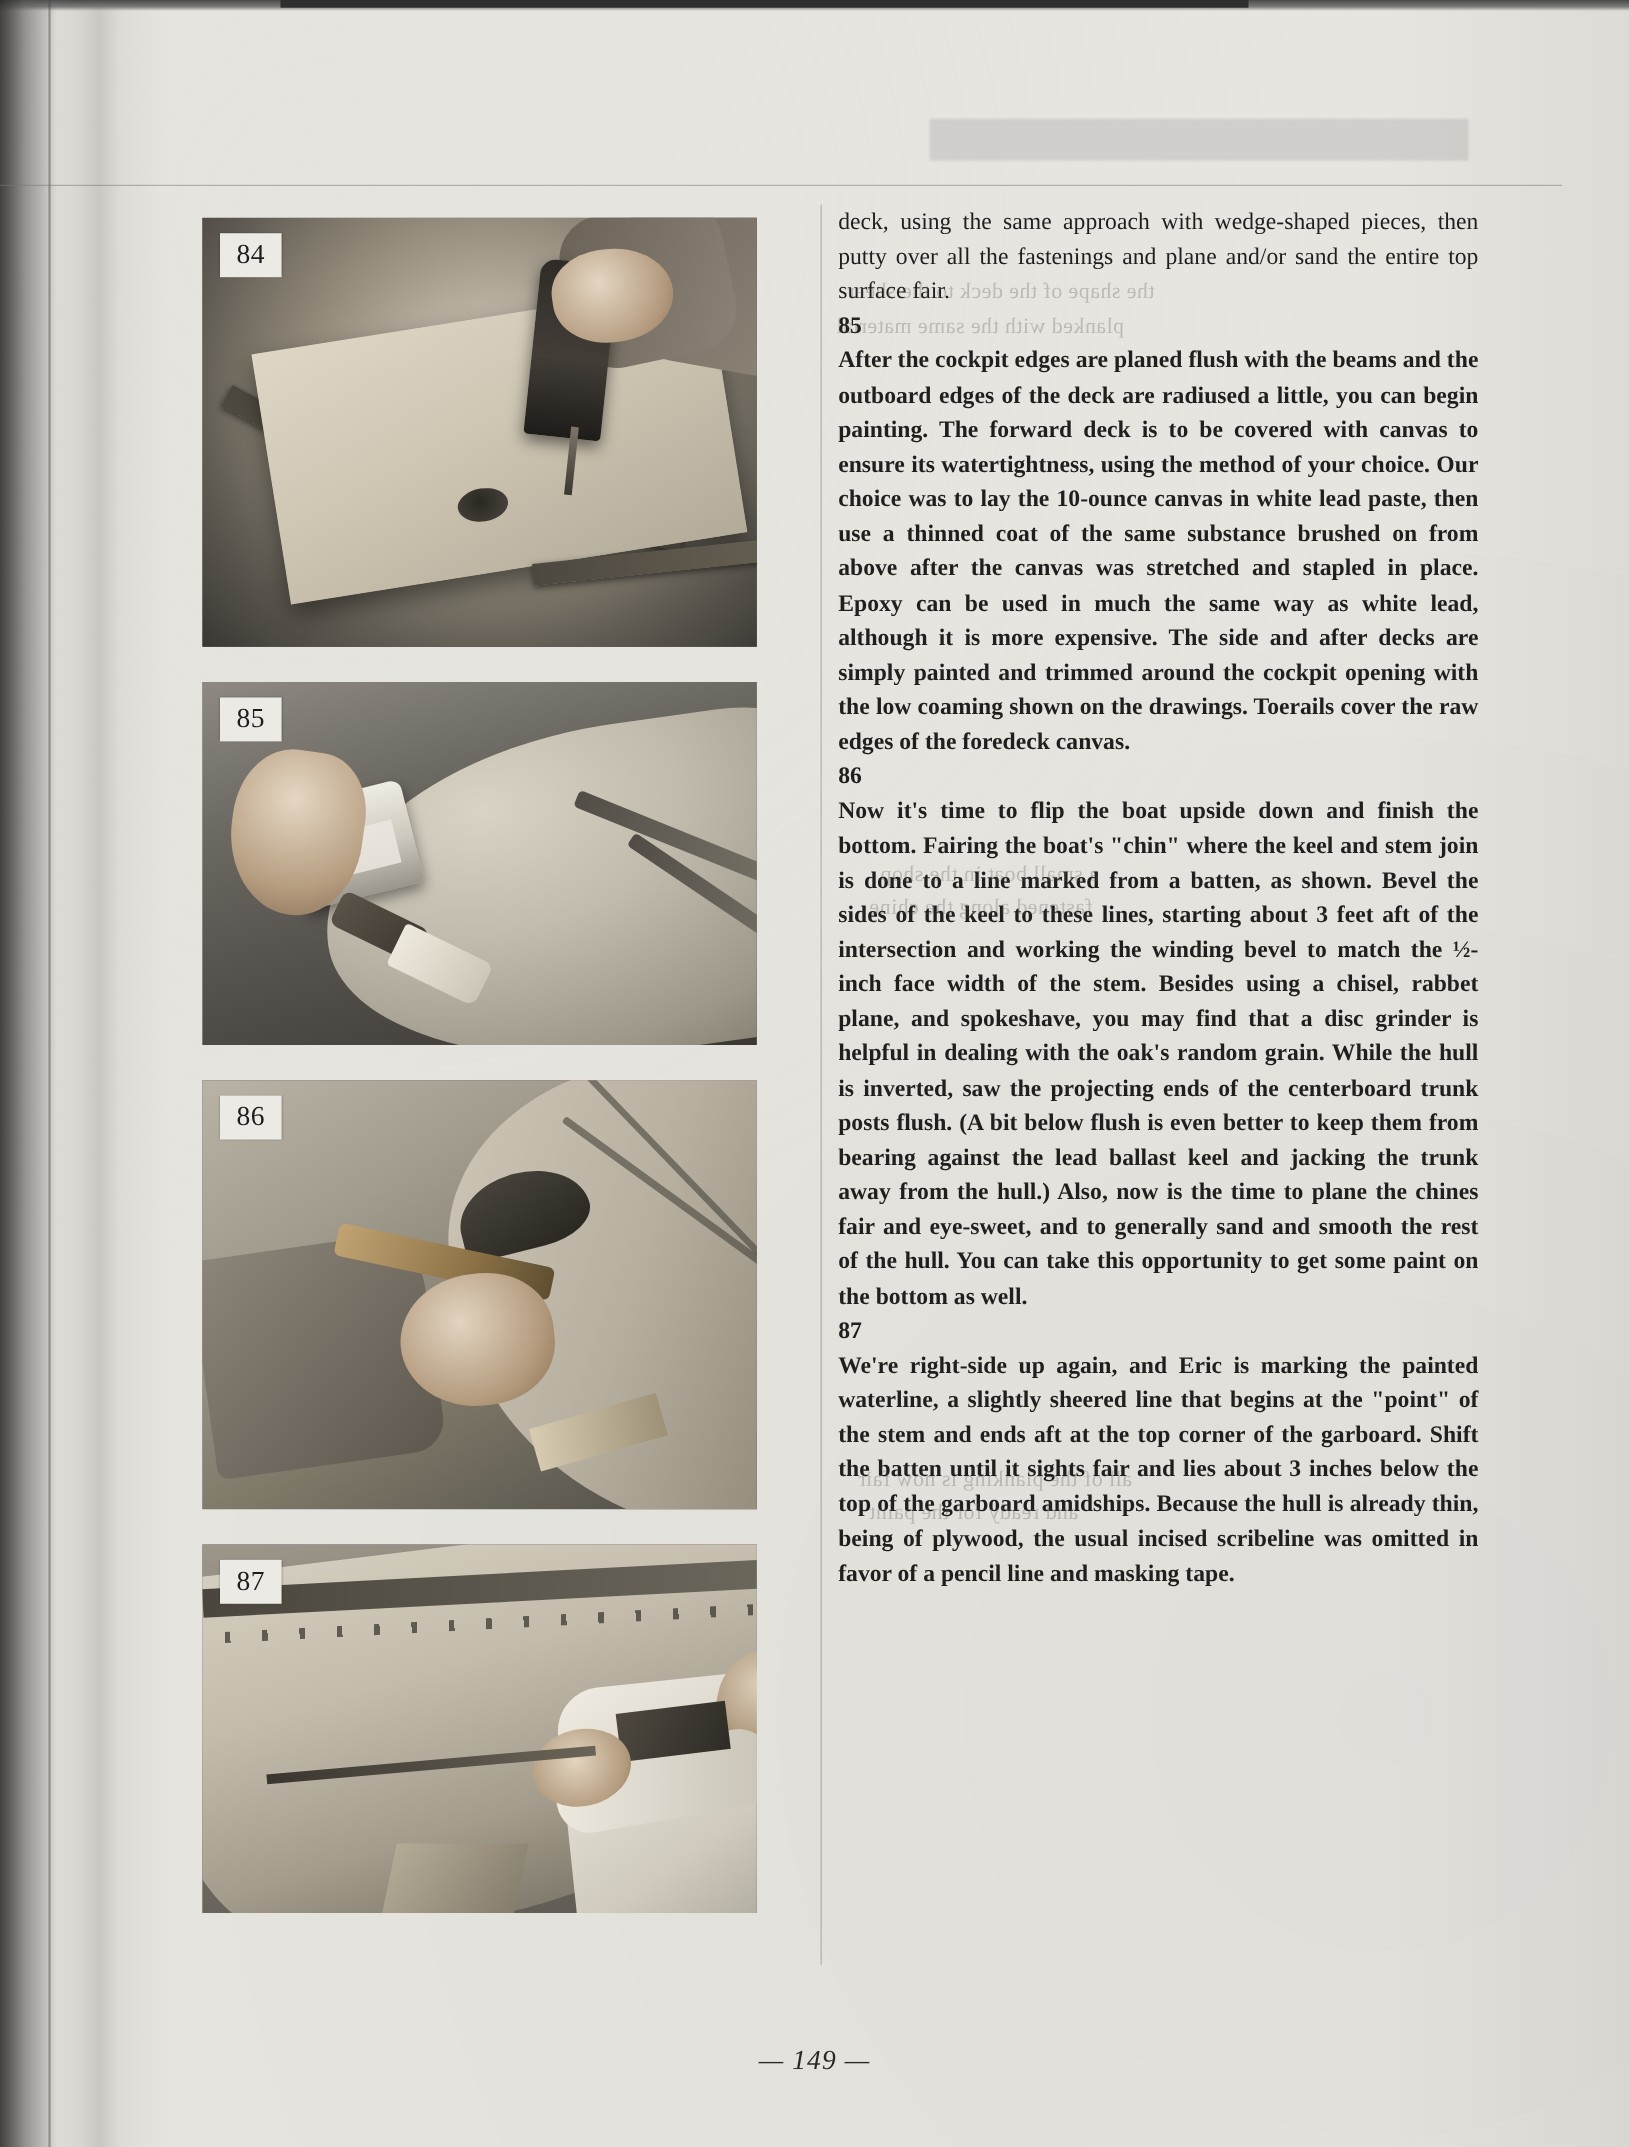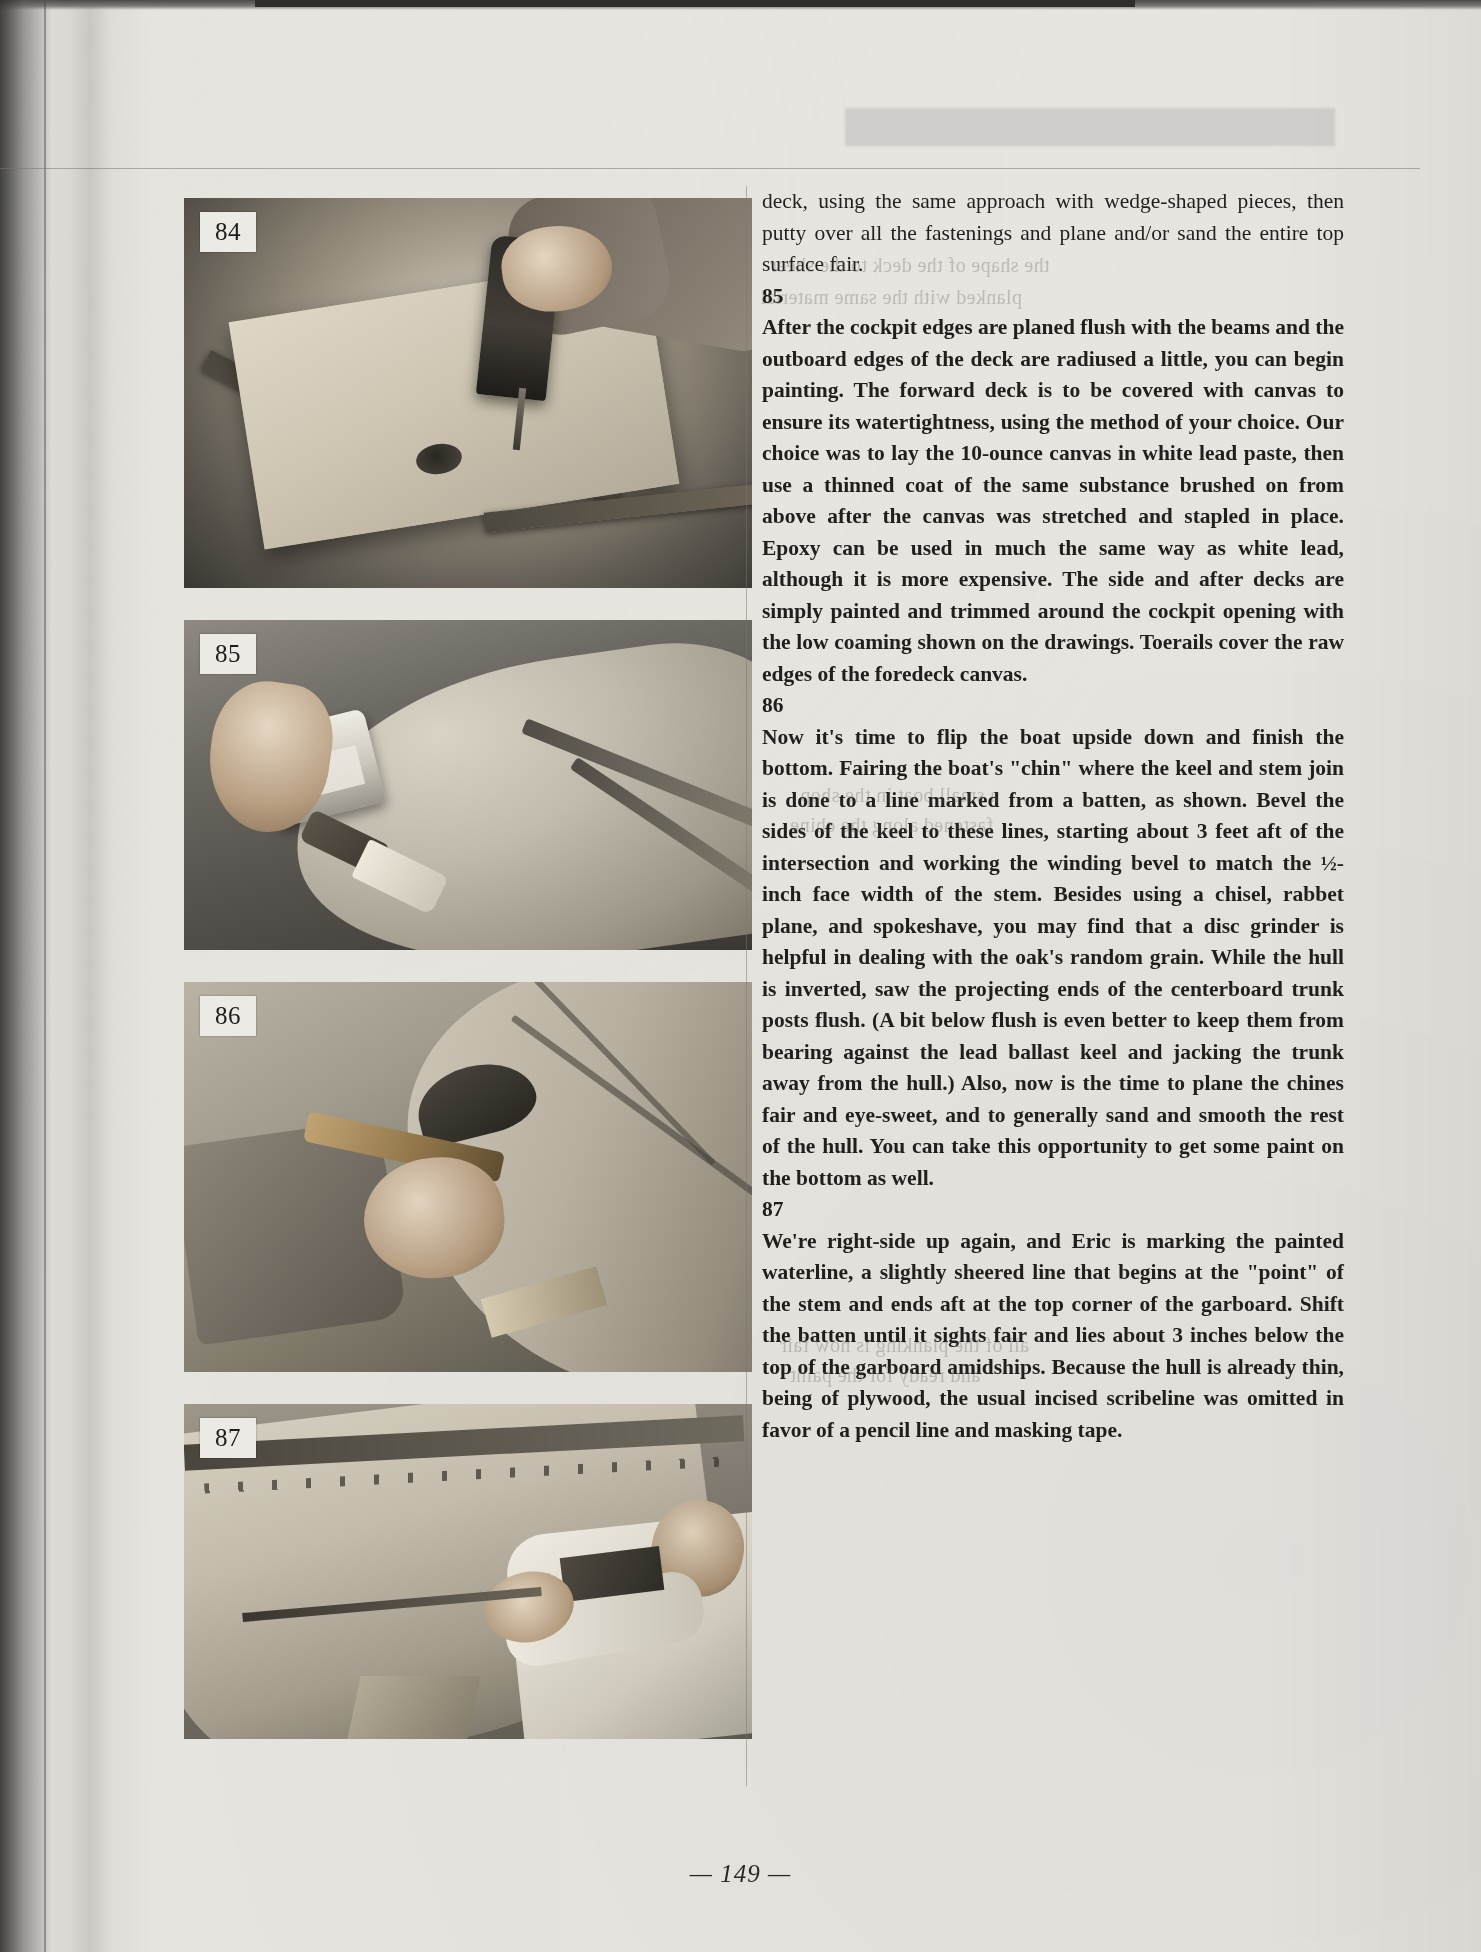--- a/index.html
+++ b/index.html
@@ -78,21 +78,21 @@
 
   
   #photo-col {
     position: absolute;
     left: 144px;
     top: 182px;
     width: 580px;
   }
   .photo {
     position: relative;
-    width: 568px;
+    width: 504px;
     margin-bottom: 32px;
     overflow: hidden;
     background: #6b6b6b;
   }
   .photo .pic { position: absolute; inset: 0; }
   .fignum {
     position: absolute;
     left: 16px;
     top: 14px;
     min-width: 40px;

